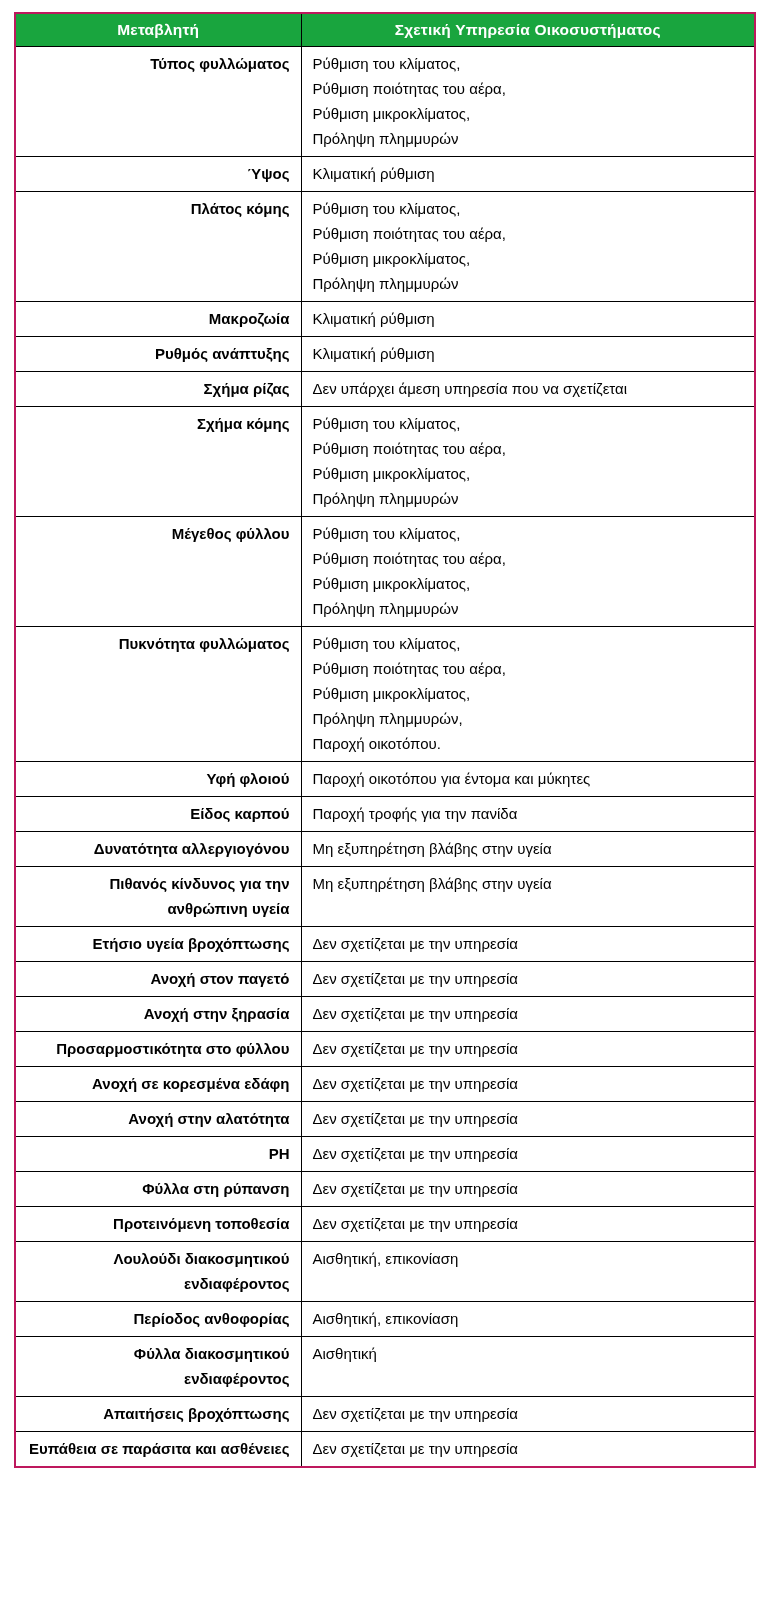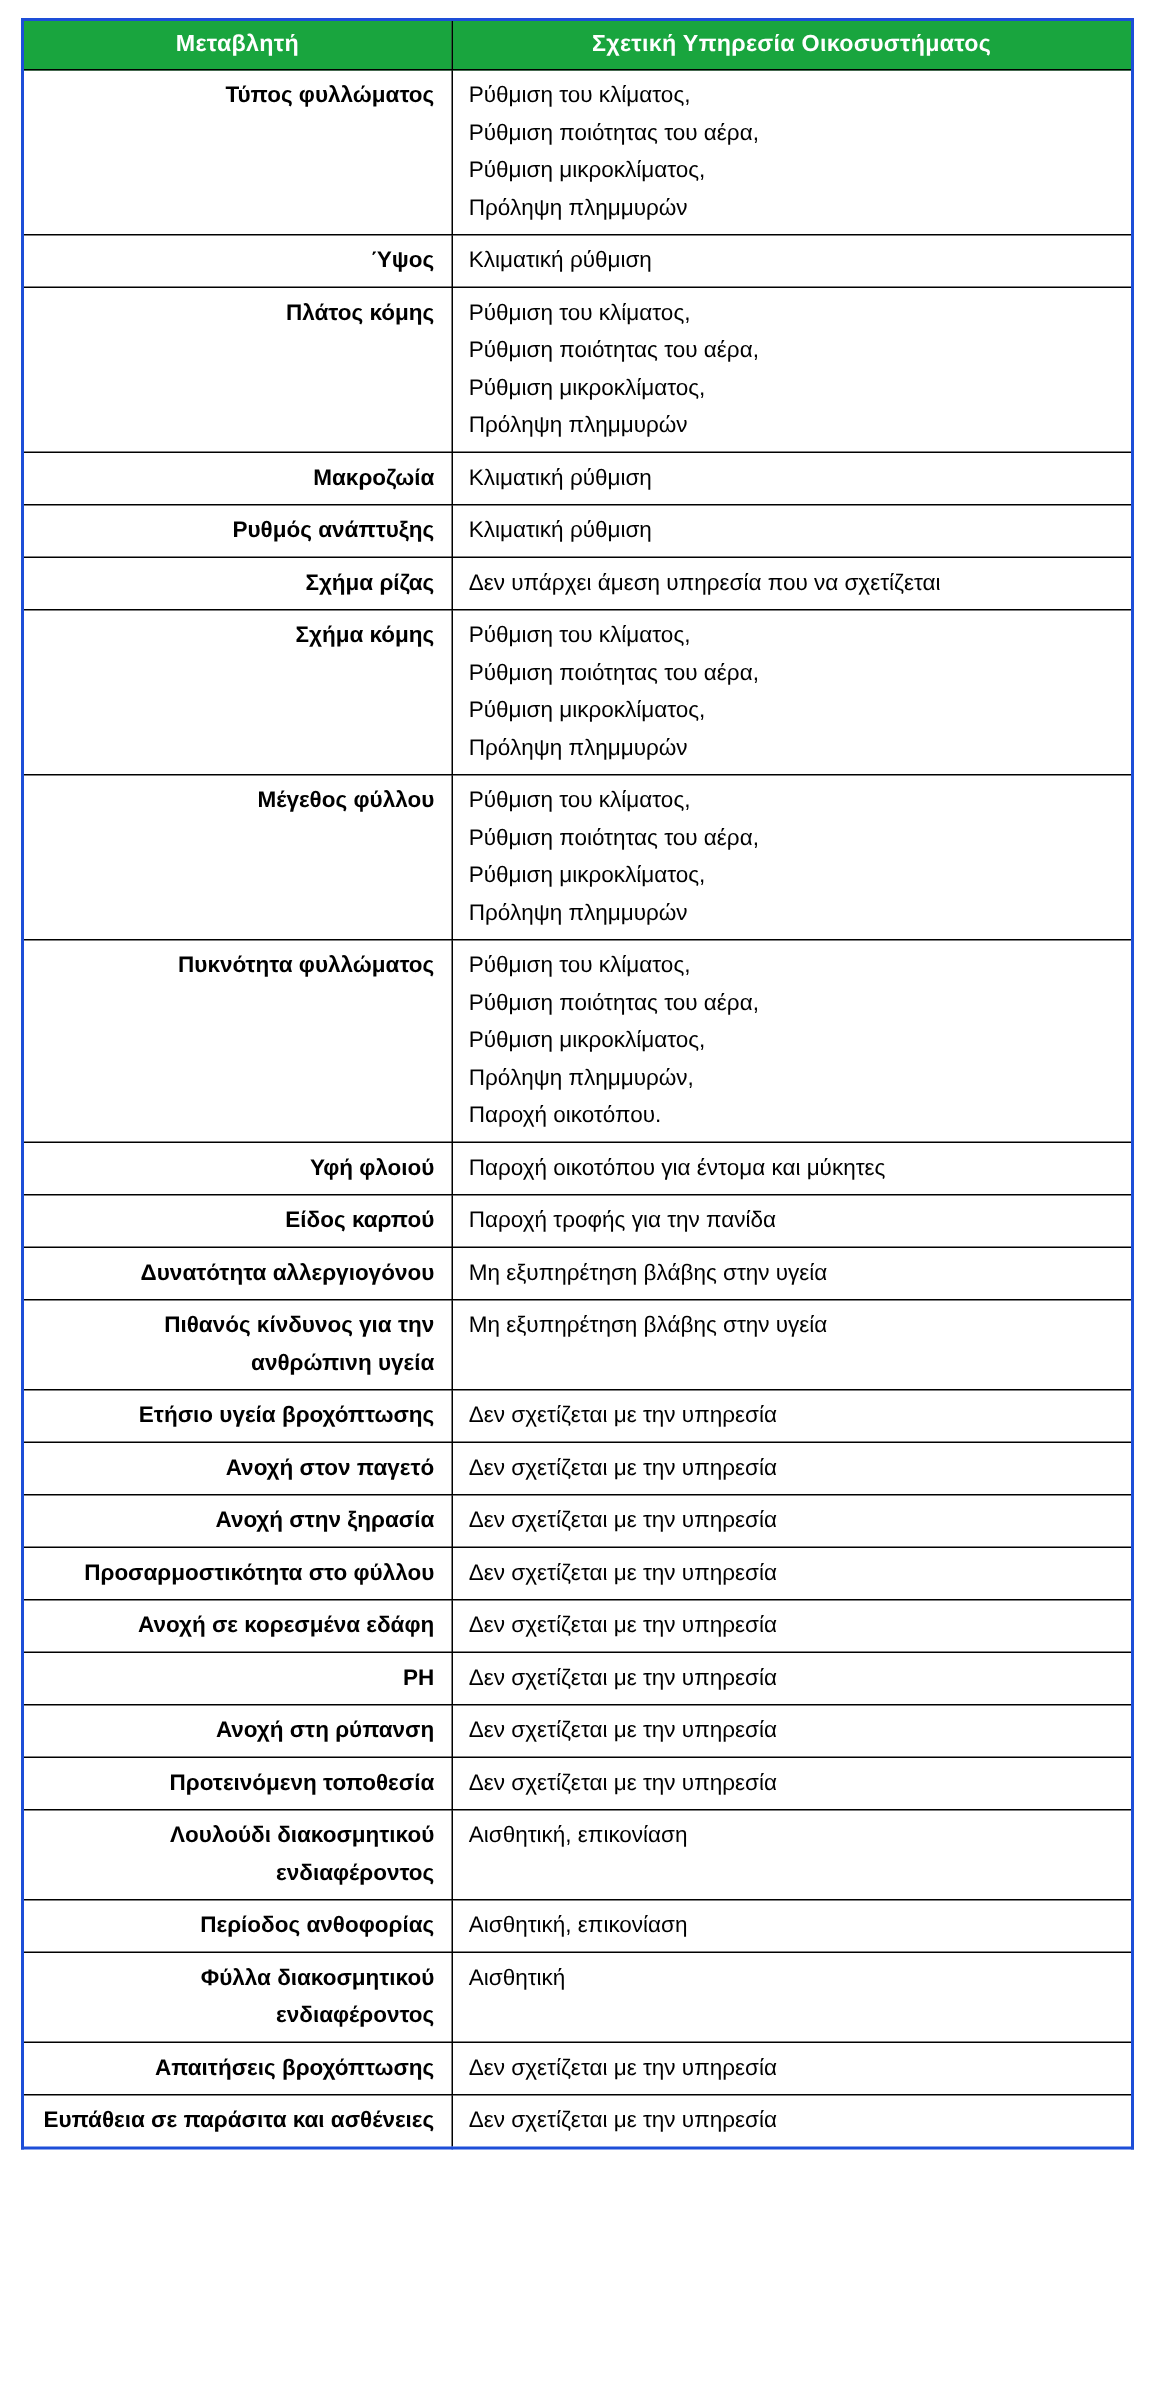--- a/index.html
+++ b/index.html
@@ -12,21 +12,21 @@
     font-family: "Liberation Sans", "DejaVu Sans", sans-serif;
     color: #000;
   }
   .page {
     padding: 12px 14px 14px 14px;
   }
   table.es-table {
     width: 740px;
     border-collapse: collapse;
     table-layout: fixed;
-    border: 2px solid #1d4ed8;
+    border: 2px solid #be185d;
   }
   table.es-table th,
   table.es-table td {
     border: 1px solid #000;
   }
   table.es-table th {
     background: var(--header-bg, #19a53e);
     color: var(--header-fg, #ffffff);
     font-size: 15.5px;
     font-weight: bold;
@@ -151,25 +151,29 @@
         </tr>
         <tr>
           <td class="variable-cell">Προσαρμοστικότητα στο φύλλου</td>
           <td class="service-cell">Δεν σχετίζεται με την υπηρεσία</td>
         </tr>
         <tr>
           <td class="variable-cell">Ανοχή σε κορεσμένα εδάφη</td>
           <td class="service-cell">Δεν σχετίζεται με την υπηρεσία</td>
         </tr>
         <tr>
+          <td class="variable-cell">Ανοχή στην αλατότητα</td>
+          <td class="service-cell">Δεν σχετίζεται με την υπηρεσία</td>
+        </tr>
+        <tr>
           <td class="variable-cell">PH</td>
           <td class="service-cell">Δεν σχετίζεται με την υπηρεσία</td>
         </tr>
         <tr>
-          <td class="variable-cell">Ανοχή στη ρύπανση</td>
+          <td class="variable-cell">Φύλλα στη ρύπανση</td>
           <td class="service-cell">Δεν σχετίζεται με την υπηρεσία</td>
         </tr>
         <tr>
           <td class="variable-cell">Προτεινόμενη τοποθεσία</td>
           <td class="service-cell">Δεν σχετίζεται με την υπηρεσία</td>
         </tr>
         <tr>
           <td class="variable-cell">Λουλούδι διακοσμητικού ενδιαφέροντος</td>
           <td class="service-cell">Αισθητική, επικονίαση</td>
         </tr>

